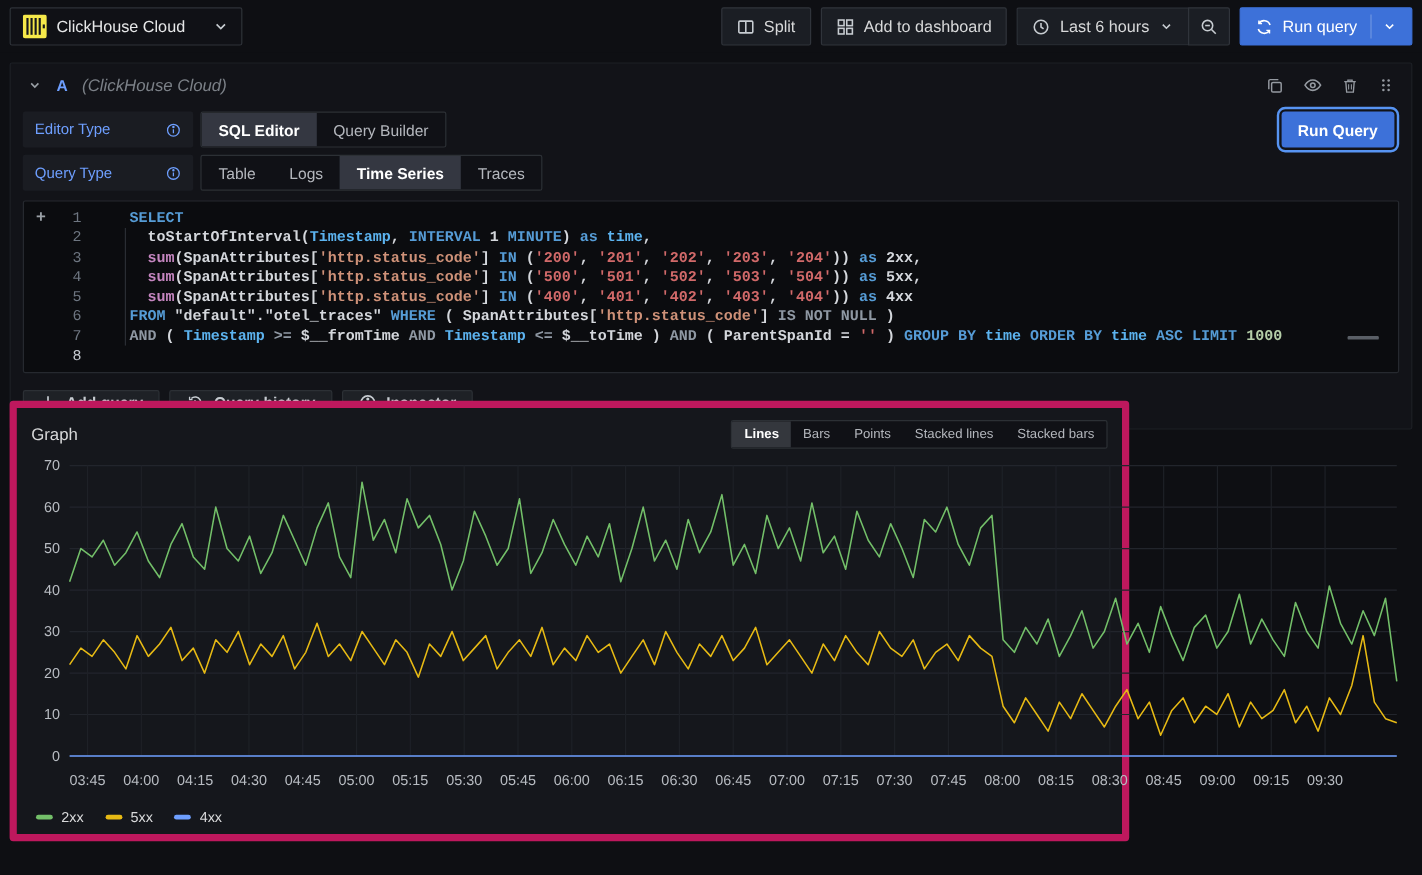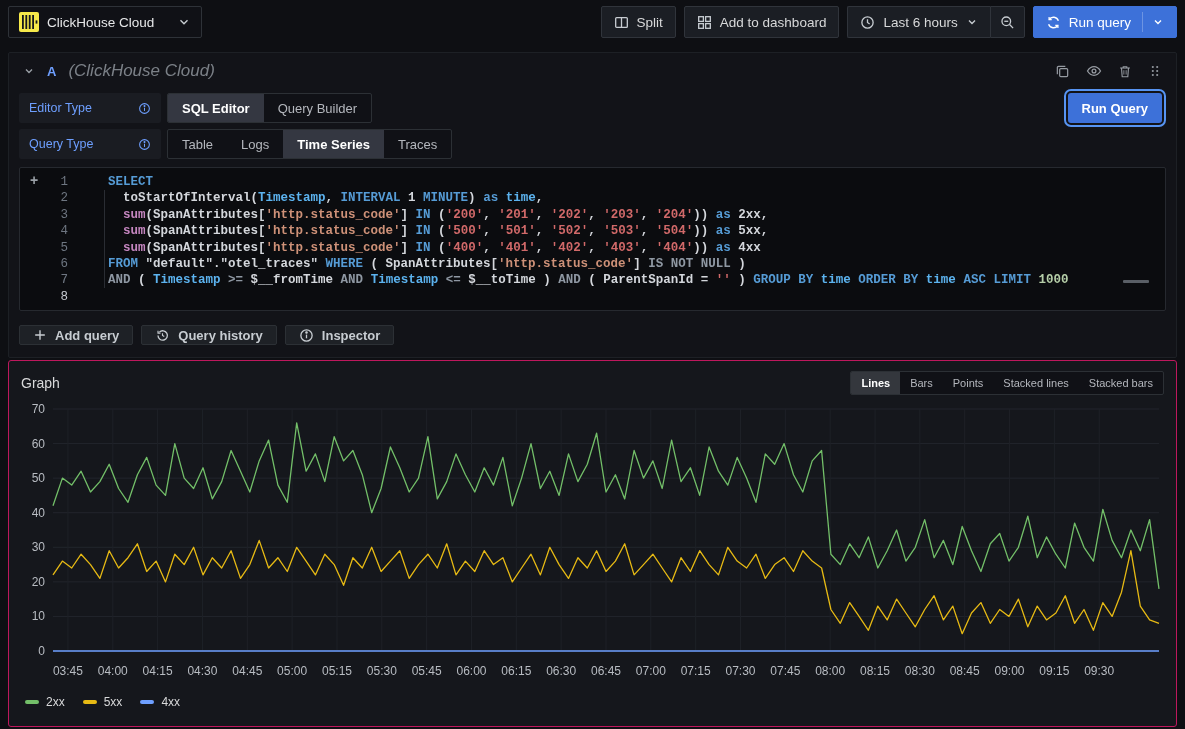--- a/index.html
+++ b/index.html
@@ -20,21 +20,21 @@
   .run-query{background:#3d71d9;border-color:#3d71d9;color:#fff}
   .rq-caret{display:flex;align-items:center;border-left:1px solid rgba(255,255,255,.25);padding-left:9px;margin-left:3px;height:20px}
   .icon{display:inline-flex;color:#9aa0a6}
   .tb-btn .icon,.ds-picker .icon{color:#c7ccd1}
   .run-query .icon{color:#fff}
 
   
   .query-section{position:absolute;top:52px;left:8px;width:1169px;background:#121318;border:1px solid #1d2025;border-radius:2px;padding:2px 10px 12px}
   .q-header{display:flex;align-items:center;height:32px;gap:12px;padding:0 4px}
   .q-ref{color:#6e9fff;font-size:13px;font-weight:600}
-  .q-hint{color:#7b8087;font-size:17px;font-style:italic}
+  .q-hint{color:#7b8087;font-size:14px;font-style:italic}
   .q-header-icons{margin-left:auto;display:flex;align-items:center;gap:16px}
   .q-header-icons .icon{color:#959aa1;cursor:pointer}
 
   .q-row{display:flex;align-items:center;margin-top:6px}
   .field-chip{display:flex;align-items:center;gap:8px;width:142px;height:30px;padding:0 10px;background:#1a1c22;border-radius:2px;color:#6e9fff;font-size:12.5px;font-weight:500}
   .field-chip .icon{margin-left:auto;color:#6e9fff}
   .seg{display:flex;align-items:center;border:1px solid #2c3035;border-radius:2px;margin-left:6px;background:#101116;overflow:hidden}
   .seg-opt{height:28px;display:flex;align-items:center;padding:0 14px;font-size:13px;color:#b4b7bd;cursor:pointer;white-space:nowrap}
   .seg-opt.selected{background:#343741;color:#fff;font-weight:700}
   .run-query-inline{margin-left:auto;margin-right:4px;height:30px;padding:0 14px;background:#3d71d9;border:none;border-radius:3px;color:#fff;font-size:13px;font-weight:600;cursor:pointer;outline:2px solid #5794f2;outline-offset:2px}
@@ -54,21 +54,21 @@
   .tok-strq{color:#d16969}
   .tok-fn{color:#c586c0}
   .tok-op{color:#8f98a3}
   .tok-num{color:#b5cea8}
 
   .q-footer{display:flex;gap:8px;margin-top:14px}
   .foot-btn{display:flex;align-items:center;gap:8px;height:20px;padding:0 13px;background:#1e2126;border:1px solid #2c3035;border-radius:2px;color:#c7ccd1;font-size:13px;font-weight:600;cursor:pointer}
   .foot-btn .icon{color:#c7ccd1}
 
   
-  .graph-panel{position:absolute;top:360px;left:8px;width:1169px;height:367px;background:#15171c;border:1px solid #be185d;border-radius:3px}
+  .graph-panel{position:absolute;top:334px;left:8px;width:933px;height:367px;background:#15171c;border:6px solid #be185d;border-radius:3px}
   .g-header{display:flex;align-items:center;justify-content:space-between;padding:10px 12px 2px}
   .g-title{font-size:14px;font-weight:500;color:#d8d9da}
   .g-seg{display:flex;border:1px solid #2c3035;border-radius:2px;overflow:hidden}
   .g-seg .seg-opt{height:22px;padding:0 10px;font-size:11px}
   .g-seg .seg-opt.selected{background:#34373d}
   .chart-wrap{padding:2px 10px 0}
   .legend{display:flex;align-items:flex-end;gap:18px;padding:2px 16px 0;height:24px}
   .legend-item{display:flex;align-items:center;gap:7px;cursor:pointer}
   .legend-swatch{width:14px;height:4px;border-radius:2px}
   .legend-label{font-size:12px;color:#d8d9da}

